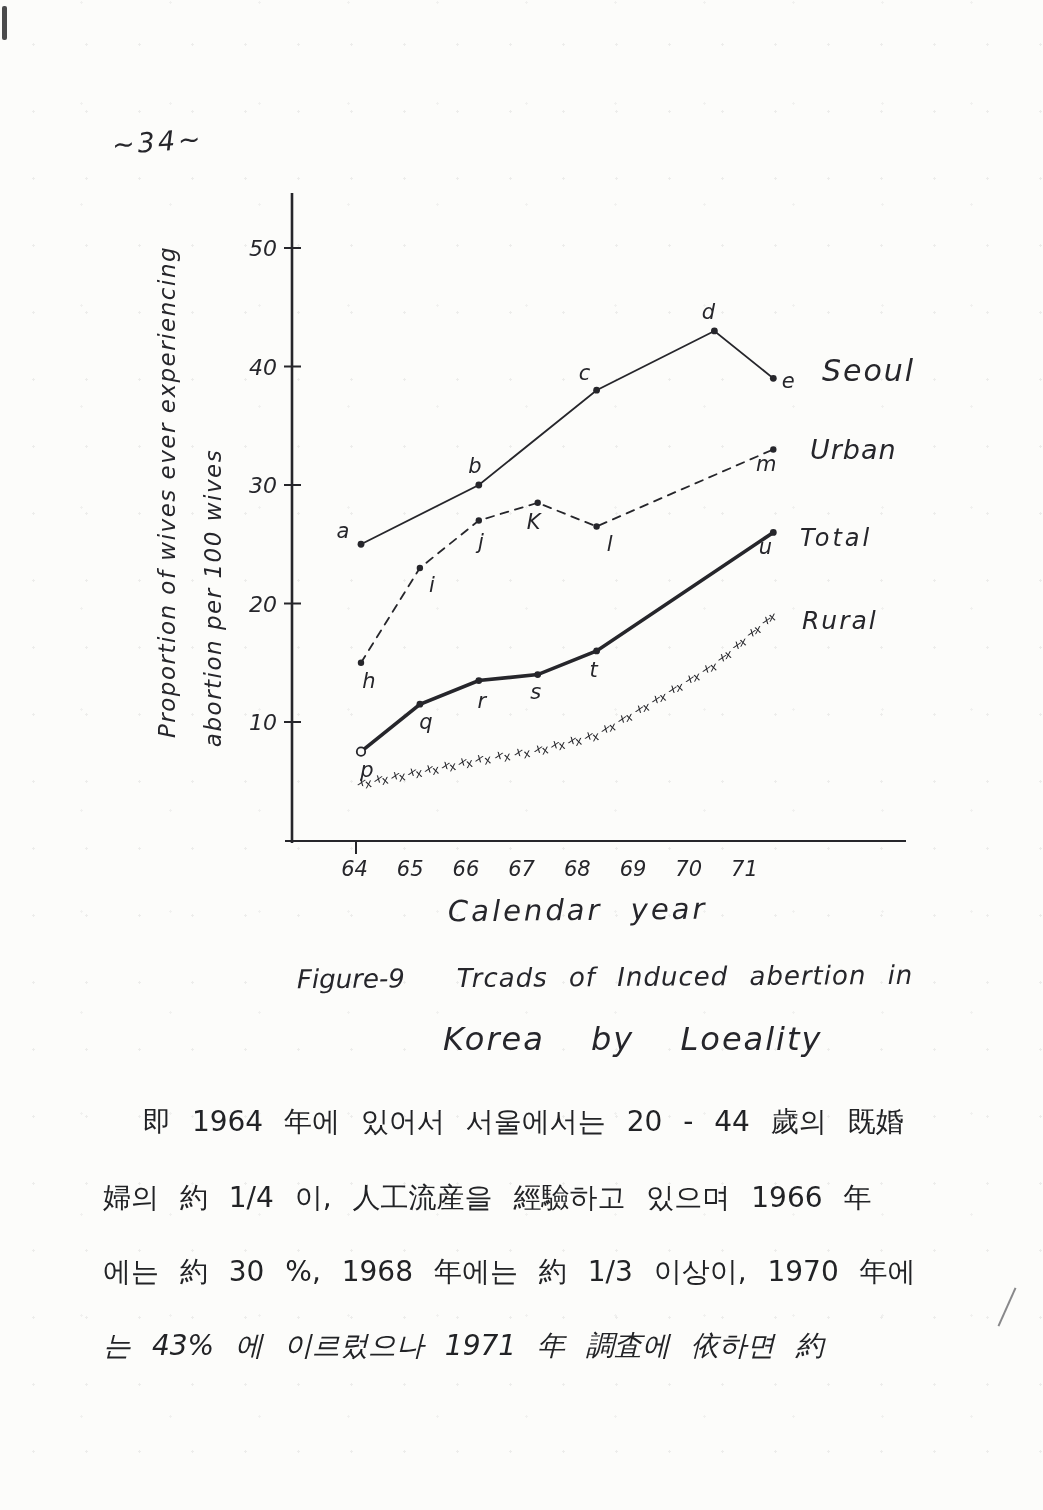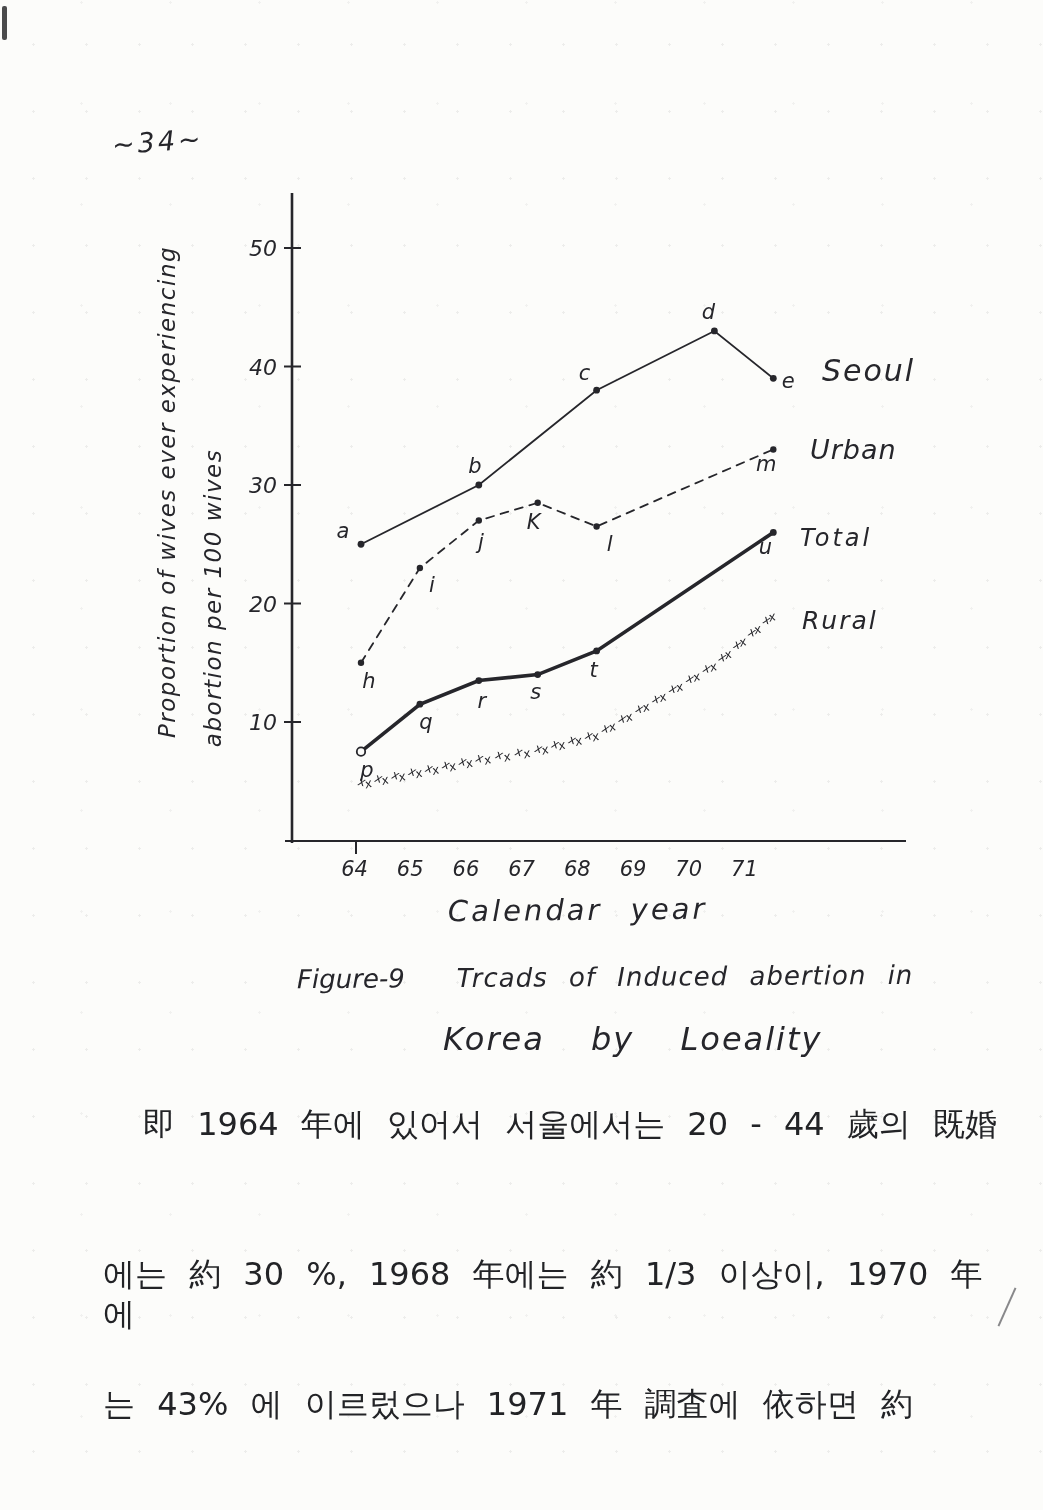--- a/index.html
+++ b/index.html
@@ -14,25 +14,25 @@
     background-position:7px 11px, 37px 53px;
   }
   .abs{position:absolute;}
   .hw{font-style:italic;}
   .page-number{left:112px;top:126px;font-size:27px;letter-spacing:3px;transform:rotate(-4deg);}
   svg text{font-family:"DejaVu Sans",sans-serif;}
   .xlabel{left:448px;top:893px;font-size:29px;letter-spacing:3px;word-spacing:16px;transform:rotate(-0.6deg);}
   .cap1{left:297px;top:962px;font-size:26px;display:flex;gap:52px;transform:rotate(-0.4deg);}
   .cap1 .t{word-spacing:12px;letter-spacing:1px;}
   .cap2{left:443px;top:1020px;font-size:32px;word-spacing:34px;letter-spacing:2px;}
-  .para{left:103px;width:880px;font-size:32px;line-height:1.25;word-spacing:12px;color:#222326;}
+  .para{left:103px;width:880px;font-size:28px;line-height:1.25;word-spacing:12px;color:#222326;}
   .p1{top:1104px;padding-left:40px;}
   .p2{top:1180px;}
   .p3{top:1254px;}
-  .p4{top:1384px;}
+  .p4{top:1328px;font-style:italic;}
   .stray-tl{left:2px;top:6px;width:5px;height:34px;background:rgba(30,30,32,.8);border-radius:2px;}
   .stray-r{left:1006px;top:1286px;width:2px;height:42px;background:rgba(40,40,45,.55);transform:rotate(24deg);}
 </style>
 </head>
 <body>
 
 <div class="page">
 
   <div class="abs stray-tl"></div>
   <div class="abs stray-r"></div>
@@ -166,16 +166,17 @@
 
   <div class="abs hw xlabel">Calendar year</div>
 
   <div class="abs hw cap1">
     <span>Figure-9</span>
     <span class="t">Trcads of Induced abertion in</span>
   </div>
   <div class="abs hw cap2">Korea by Loeality</div>
 
   <div class="abs para p1">即 1964 年에 있어서 서울에서는 20 - 44 歲의 既婚</div>
+  <div class="abs para p2">婦의 約 1/4 이, 人工流産을 經驗하고 있으며 1966 年</div>
   <div class="abs para p3">에는 約 30 %, 1968 年에는 約 1/3 이상이, 1970 年에</div>
   <div class="abs para p4">는 43% 에 이르렀으나 1971 年 調査에 依하면 約</div>
 
 </div>
 
 </body></html>

